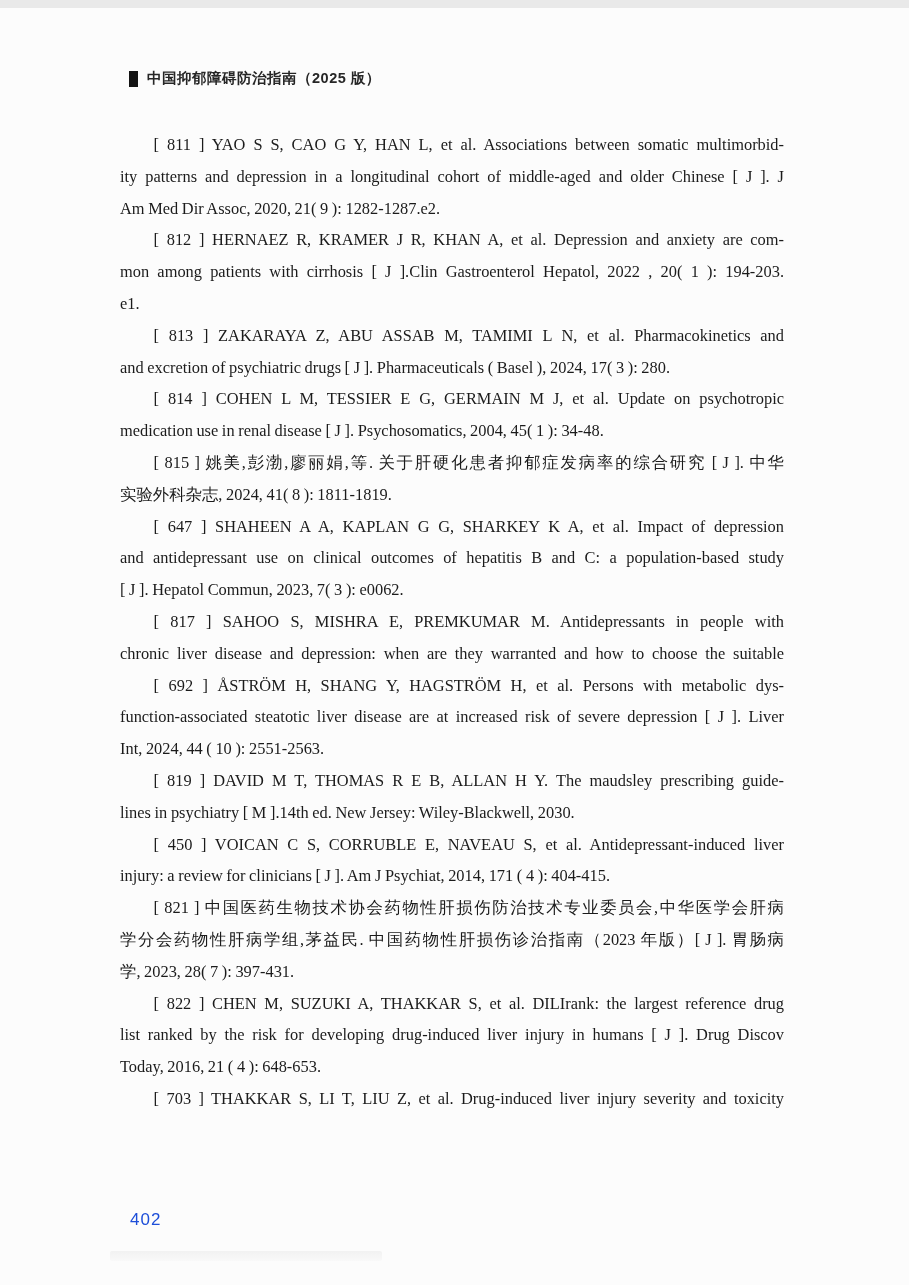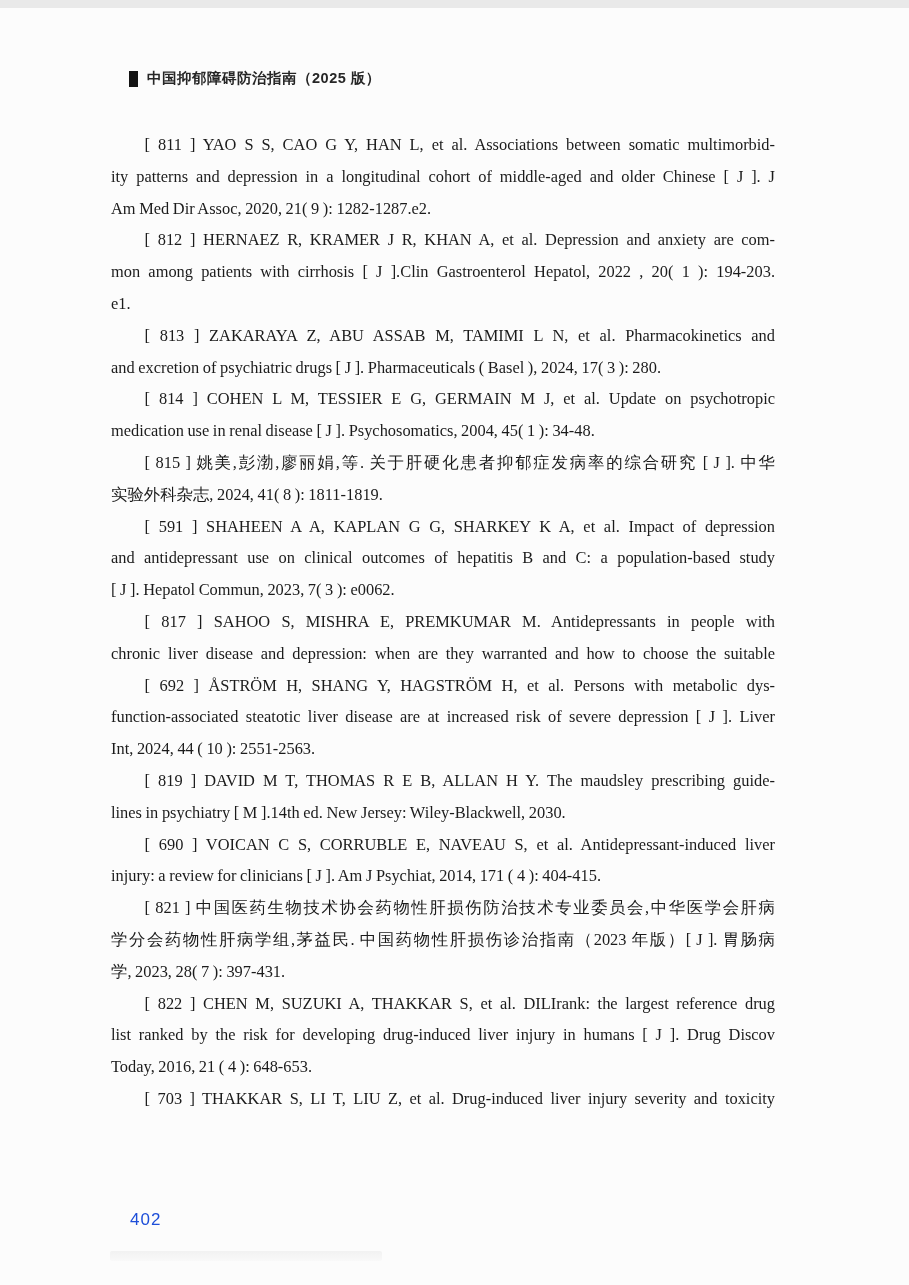--- a/index.html
+++ b/index.html
@@ -31,21 +31,21 @@
     display: inline-block;
     width: 9px;
     height: 16px;
     background: #141414;
     margin-right: 9px;
   }
   
   .content {
     position: absolute;
     top: 121px;
-    left: 111px;
+    left: 120px;
     width: 664px;
     font-size: 16.4px;
     line-height: 31.8px;
     word-spacing: -0.5px;
   }
   .ref { margin: 0; padding: 0; }
   .l {
     display: block;
     text-align: justify;
     text-align-last: justify;
@@ -108,21 +108,21 @@
       <span class="l ind">[ 814 ] COHEN L M, TESSIER E G, GERMAIN M J, et al. Update on psychotropic</span>
       <span class="l last">medication use in renal disease [ J ]. Psychosomatics, 2004, 45( 1 ): 34-48.</span>
     </p>
 
     <p class="ref">
       <span class="l ind">[ 815 ] 姚美,彭渤,廖丽娟,等. 关于肝硬化患者抑郁症发病率的综合研究 [ J ]. 中华</span>
       <span class="l last">实验外科杂志, 2024, 41( 8 ): 1811-1819.</span>
     </p>
 
     <p class="ref">
-      <span class="l ind">[ 591 ] SHAHEEN A A, KAPLAN G G, SHARKEY K A, et al. Impact of depression</span>
+      <span class="l ind">[ 647 ] SHAHEEN A A, KAPLAN G G, SHARKEY K A, et al. Impact of depression</span>
       <span class="l">and antidepressant use on clinical outcomes of hepatitis B and C: a population-based study</span>
       <span class="l last">[ J ]. Hepatol Commun, 2023, 7( 3 ): e0062.</span>
     </p>
 
     <p class="ref">
       <span class="l ind">[ 817 ] SAHOO S, MISHRA E, PREMKUMAR M. Antidepressants in people with</span>
       <span class="l">chronic liver disease and depression: when are they warranted and how to choose the suitable</span>
     </p>
 
     <p class="ref">
@@ -130,21 +130,21 @@
       <span class="l">function-associated steatotic liver disease are at increased risk of severe depression [ J ]. Liver</span>
       <span class="l last">Int, 2024, 44 ( 10 ): 2551-2563.</span>
     </p>
 
     <p class="ref">
       <span class="l ind">[ 819 ] DAVID M T, THOMAS R E B, ALLAN H Y. The maudsley prescribing guide-</span>
       <span class="l last">lines in psychiatry [ M ].14th ed. New Jersey: Wiley-Blackwell, 2030.</span>
     </p>
 
     <p class="ref">
-      <span class="l ind">[ 690 ] VOICAN C S, CORRUBLE E, NAVEAU S, et al. Antidepressant-induced liver</span>
+      <span class="l ind">[ 450 ] VOICAN C S, CORRUBLE E, NAVEAU S, et al. Antidepressant-induced liver</span>
       <span class="l last">injury: a review for clinicians [ J ]. Am J Psychiat, 2014, 171 ( 4 ): 404-415.</span>
     </p>
 
     <p class="ref">
       <span class="l ind">[ 821 ] 中国医药生物技术协会药物性肝损伤防治技术专业委员会,中华医学会肝病</span>
       <span class="l">学分会药物性肝病学组,茅益民. 中国药物性肝损伤诊治指南（2023 年版）[ J ]. 胃肠病</span>
       <span class="l last">学, 2023, 28( 7 ): 397-431.</span>
     </p>
 
     <p class="ref">

